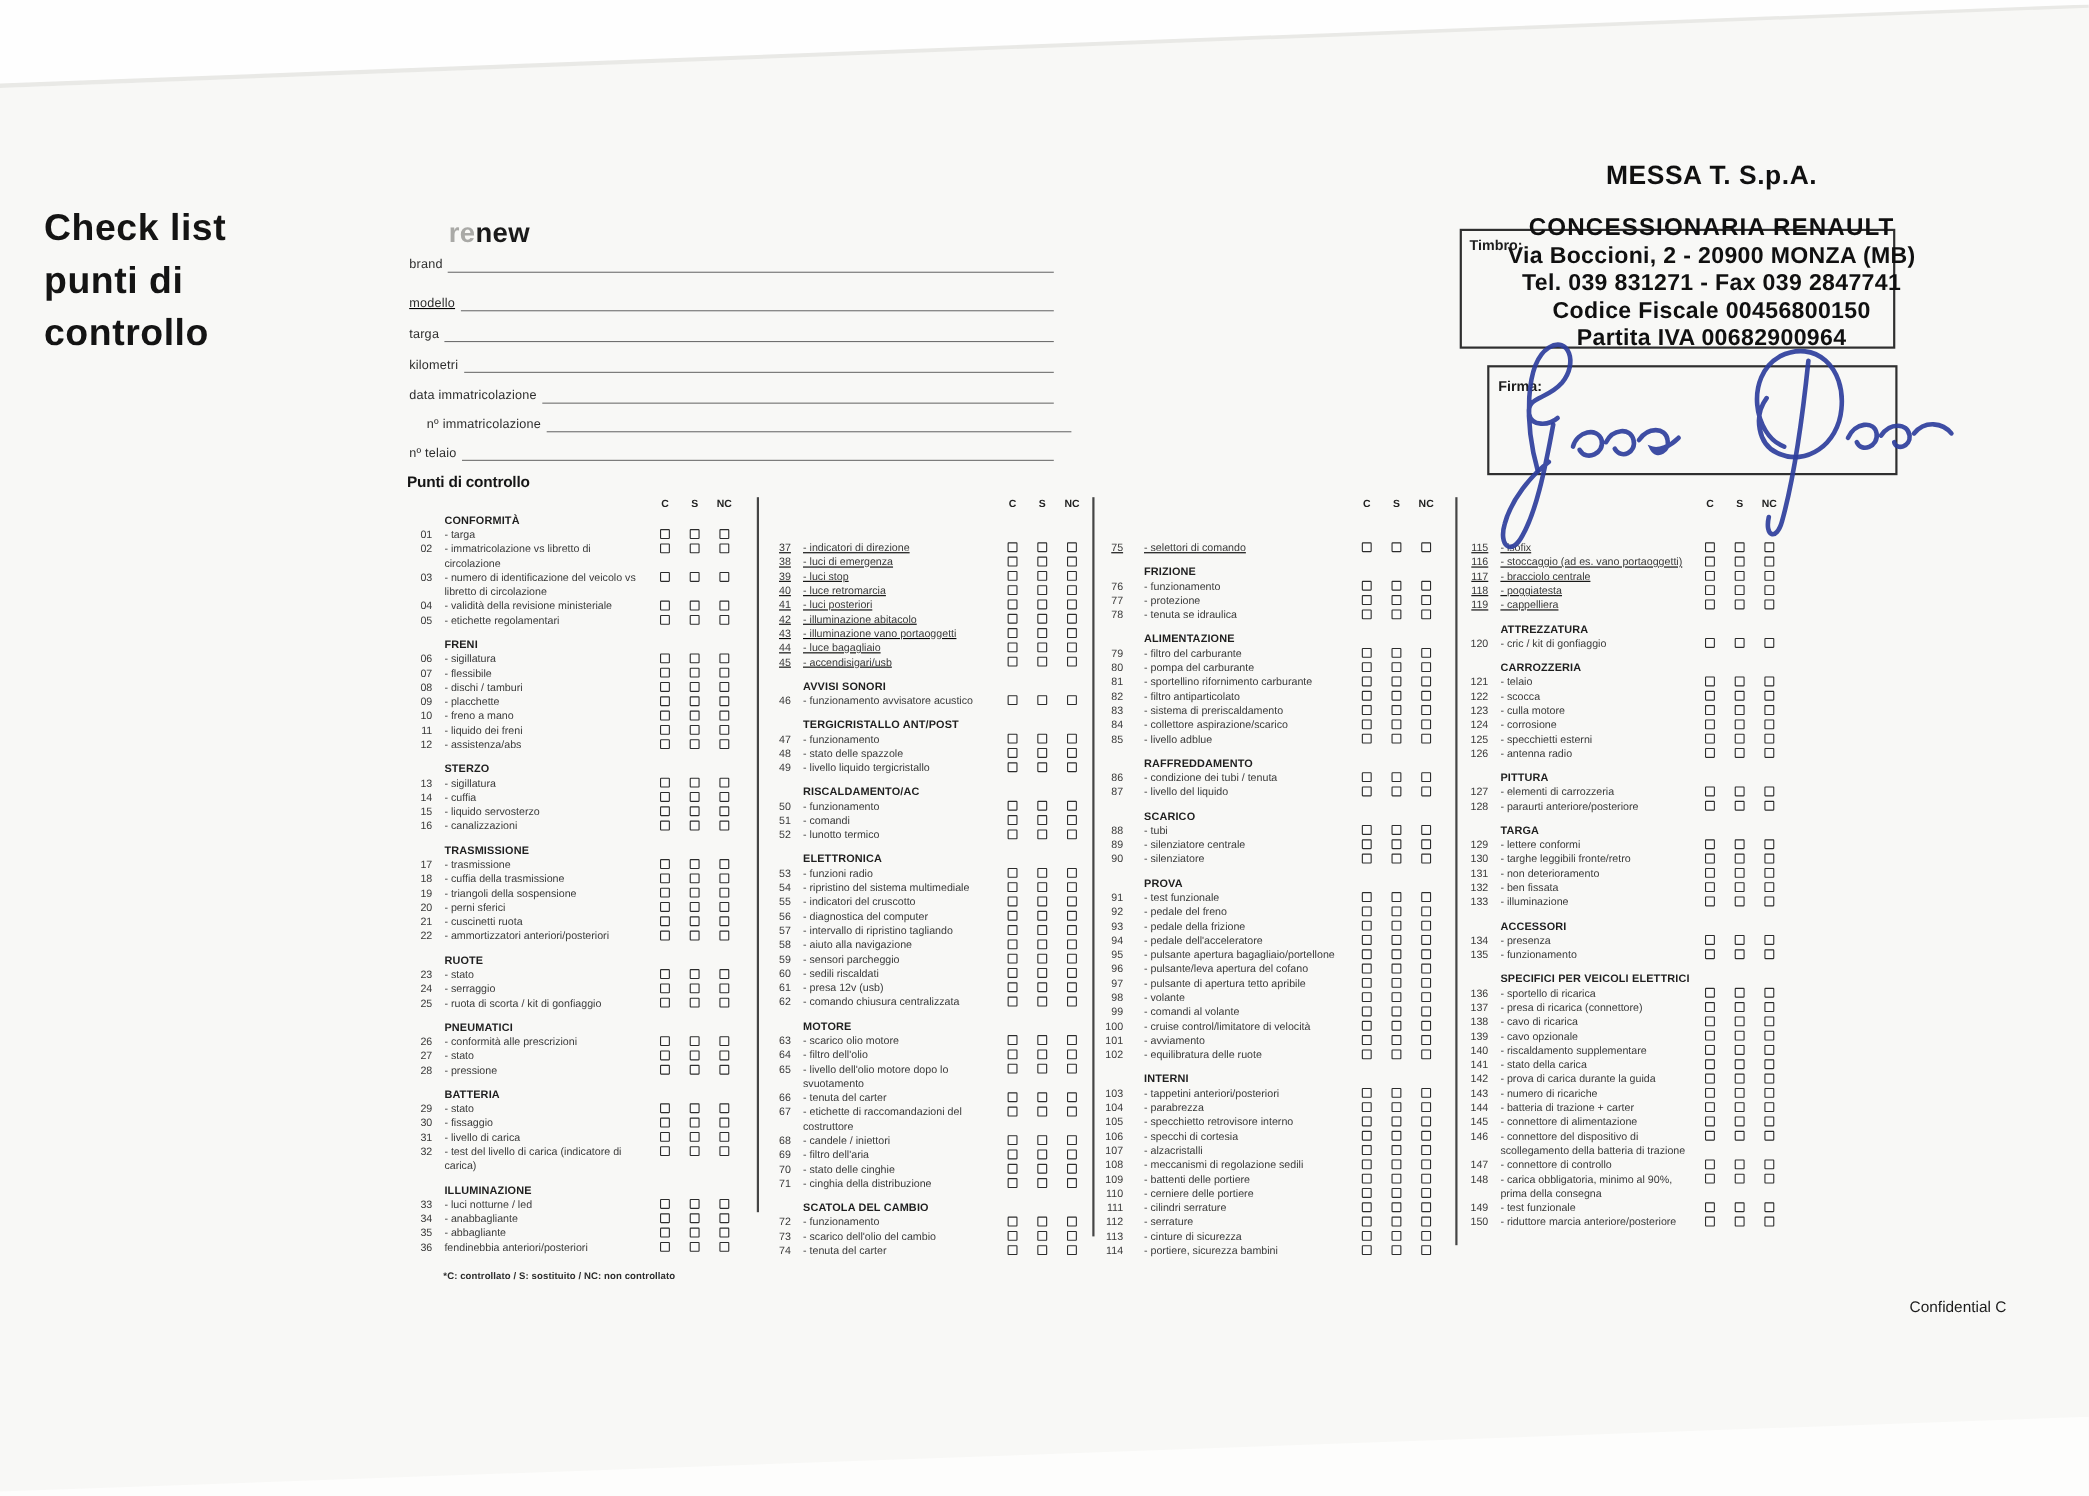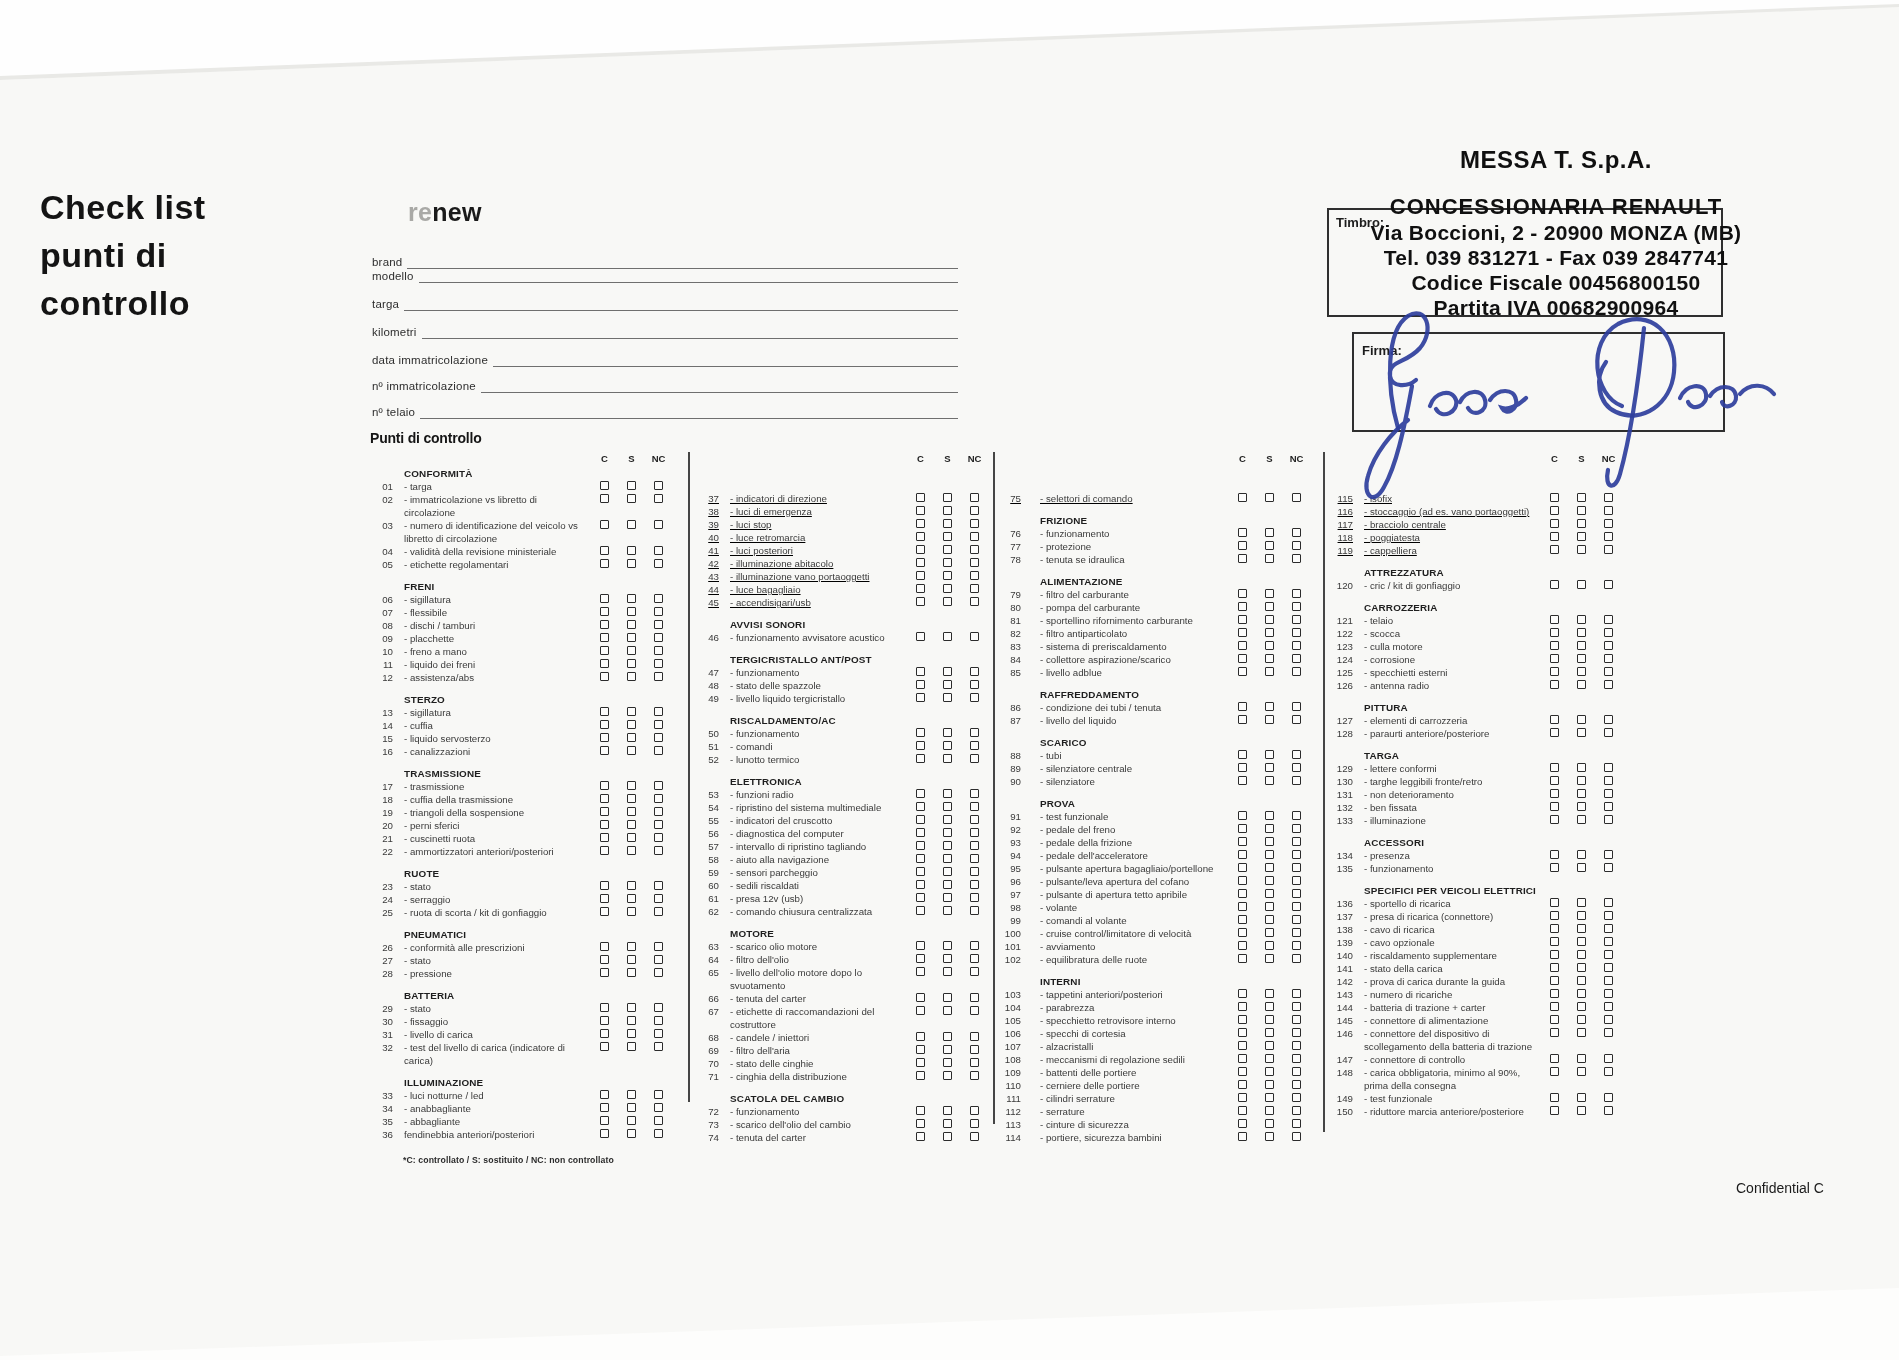--- a/index.html
+++ b/index.html
@@ -73,41 +73,41 @@
     <div>Check list</div>
     <div>punti di</div>
     <div>controllo</div>
   </div>
 
   <div class="logo">
     <span class="re">re</span><span class="new">new</span>
   </div>
 
   <div id="formRows">
-      <div class="frow" style="top: 254px;">
+      <div class="frow" style="top: 233px;">
         <span class="flabel">brand</span>
         <span class="fline"></span>
       </div>
-      <div class="frow" style="top: 268px;">
+      <div class="frow" style="top: 268px; text-decoration: underline;">
         <span class="flabel">modello</span>
         <span class="fline"></span>
       </div>
       <div class="frow" style="top: 296px;">
         <span class="flabel">targa</span>
         <span class="fline"></span>
       </div>
       <div class="frow" style="top: 324px;">
         <span class="flabel">kilometri</span>
         <span class="fline"></span>
       </div>
       <div class="frow" style="top: 352px;">
         <span class="flabel">data immatricolazione</span>
         <span class="fline"></span>
       </div>
-      <div class="frow" style="top: 378px;">
+      <div class="frow" style="top: 378px; margin-left: 16px;">
         <span class="flabel">nº immatricolazione</span>
         <span class="fline"></span>
       </div>
       <div class="frow" style="top: 404px;">
         <span class="flabel">nº telaio</span>
         <span class="fline"></span>
       </div>
     </div>
 
   <div class="pdc-heading">Punti di controllo</div>

